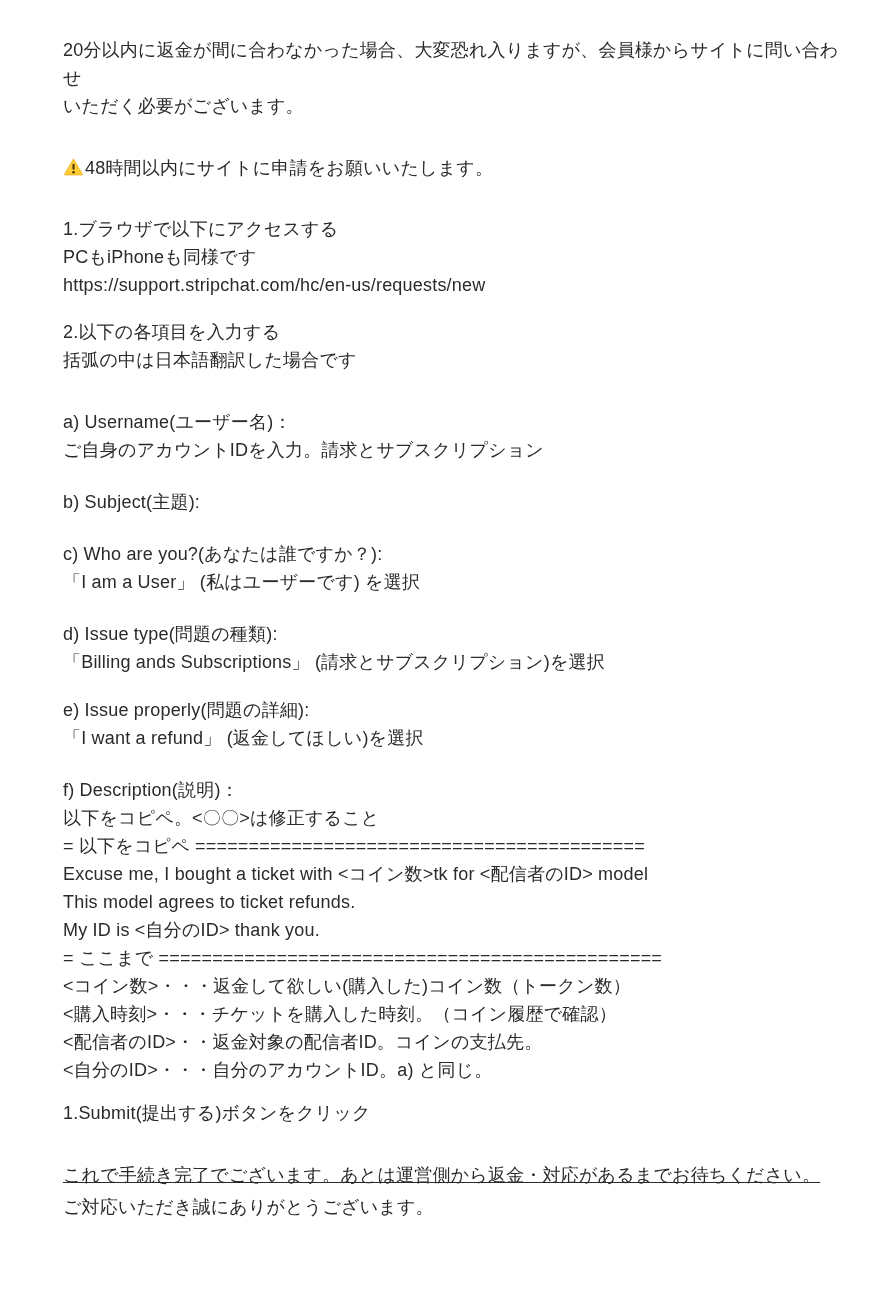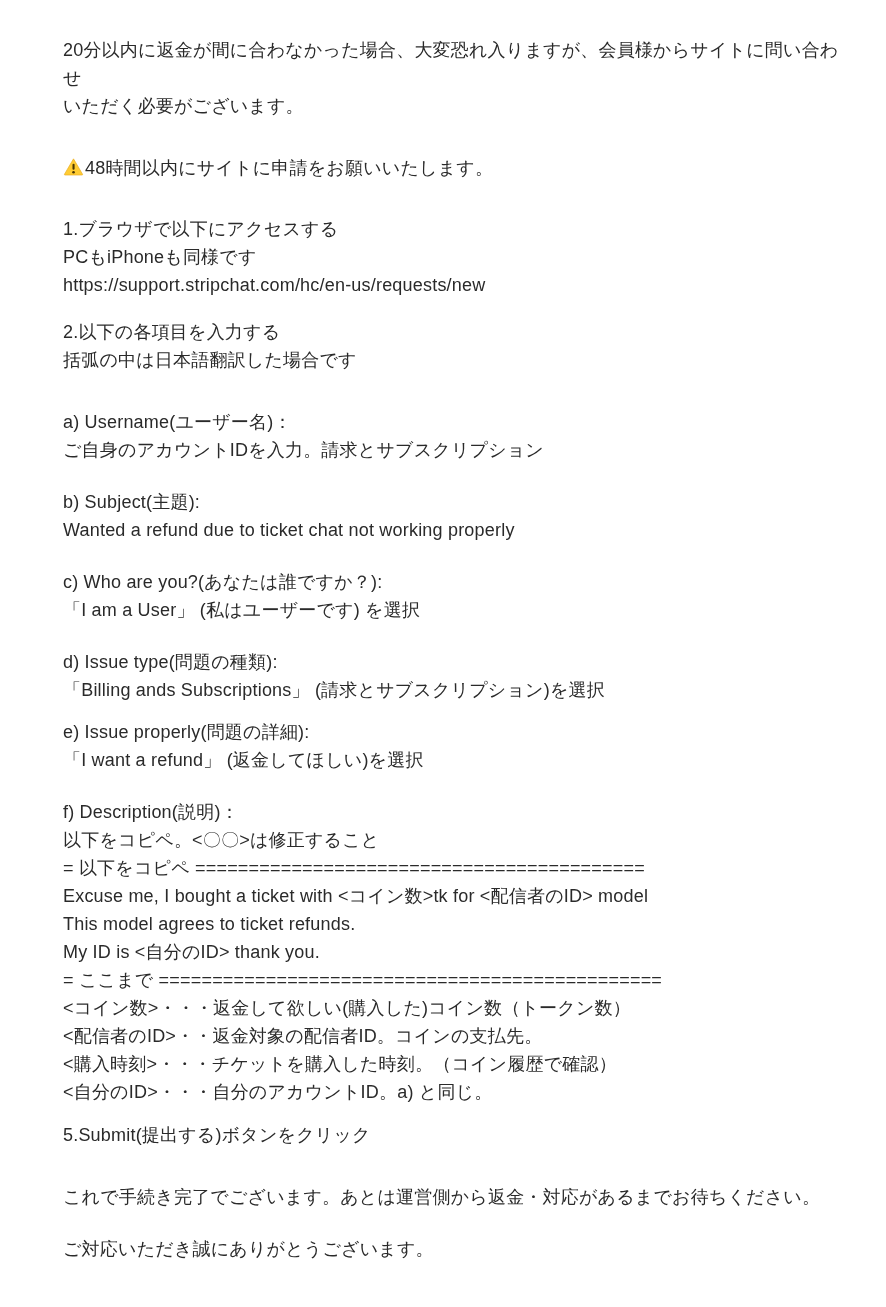--- a/index.html
+++ b/index.html
@@ -20,23 +20,23 @@
   .para {
     margin: 0 0 24px 0;
     font-size: 18px;
     line-height: 28px;
     letter-spacing: 0.2px;
   }
   .line { display: block; white-space: pre-wrap; }
   .g34 { margin-bottom: 34px; }
   .g33 { margin-bottom: 33px; }
   .g19 { margin-bottom: 19px; }
-  .g26 { margin-bottom: 14px; }
+  .g26 { margin-bottom: 20px; }
   .g15 { margin-bottom: 15px; }
-  .g12 { margin-bottom: 24px; }
+  .g12 { margin-bottom: 4px; text-decoration: underline; }
   .g0  { margin-bottom: 0; }
   .warn-icon {
     display: inline-block;
     width: 21px; height: 20px;
     vertical-align: -3px;
     margin-right: 1px;
   }
   .warn-icon svg { display: block; }
 </style>
 </head>
@@ -68,21 +68,20 @@
     <span class="line">括弧の中は日本語翻訳した場合です</span>
   </p>
 
   <p class="para">
     <span class="line">a) Username(ユーザー名)：</span>
     <span class="line">ご自身のアカウントIDを入力。請求とサブスクリプション</span>
   </p>
 
   <p class="para">
     <span class="line">b) Subject(主題):</span>
-    <span class="line">Wanted a refund due to ticket chat not working properly</span>
   </p>
 
   <p class="para">
     <span class="line">c) Who are you?(あなたは誰ですか？):</span>
     <span class="line">「I am a User」 (私はユーザーです) を選択</span>
   </p>
 
   <p class="para g26">
     <span class="line">d) Issue type(問題の種類):</span>
     <span class="line">「Billing ands Subscriptions」 (請求とサブスクリプション)を選択</span>
@@ -95,27 +94,27 @@
 
   <p class="para g15">
     <span class="line">f) Description(説明)：</span>
     <span class="line">以下をコピペ。&lt;〇〇&gt;は修正すること</span>
     <span class="line">= 以下をコピペ ==========================================</span>
     <span class="line">Excuse me, I bought a ticket with &lt;コイン数&gt;tk for &lt;配信者のID&gt; model</span>
     <span class="line">This model agrees to ticket refunds.</span>
     <span class="line">My ID is &lt;自分のID&gt; thank you.</span>
     <span class="line">= ここまで ===============================================</span>
     <span class="line">&lt;コイン数&gt;・・・返金して欲しい(購入した)コイン数（トークン数）</span>
+    <span class="line">&lt;購入時刻&gt;・・・チケットを購入した時刻。（コイン履歴で確認）</span>
     <span class="line">&lt;配信者のID&gt;・・返金対象の配信者ID。コインの支払先。</span>
-    <span class="line">&lt;購入時刻&gt;・・・チケットを購入した時刻。（コイン履歴で確認）</span>
     <span class="line">&lt;自分のID&gt;・・・自分のアカウントID。a) と同じ。</span>
   </p>
 
   <p class="para g34">
-    <span class="line">5.Submit(提出する)ボタンをクリック</span>
+    <span class="line">1.Submit(提出する)ボタンをクリック</span>
   </p>
 
   <p class="para g12">
     <span class="line">これで手続き完了でございます。あとは運営側から返金・対応があるまでお待ちください。</span>
   </p>
 
   <p class="para g0">
     <span class="line">ご対応いただき誠にありがとうございます。</span>
   </p>
 

